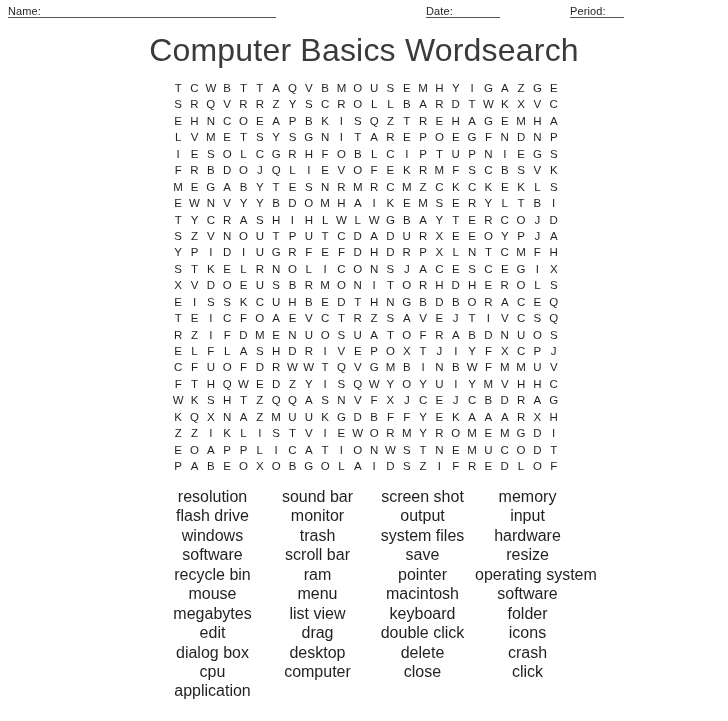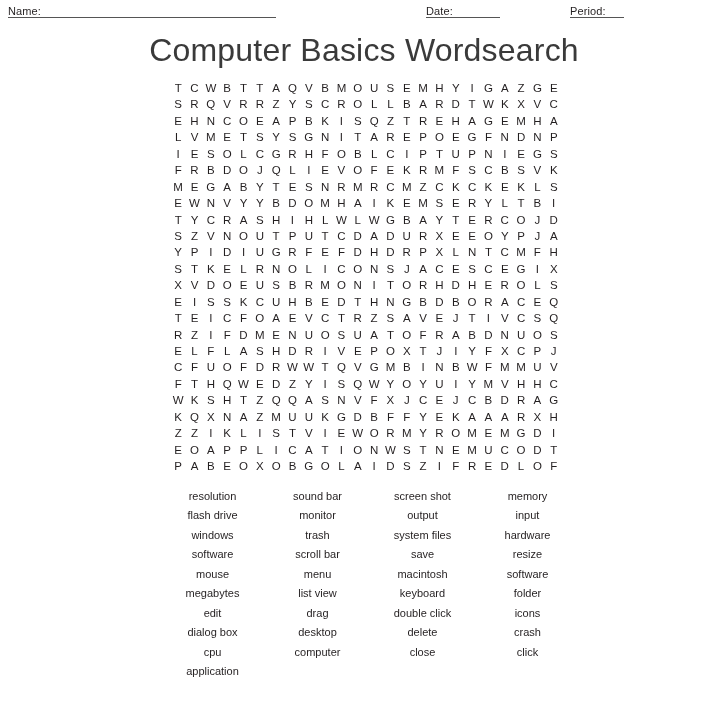--- a/index.html
+++ b/index.html
@@ -95,21 +95,21 @@
     width: 420px;
   }
   .word-row {
     display: flex;
     height: 19.45px;
     align-items: center;
   }
   .word-cell {
     flex: 0 0 25%;
     text-align: center;
-    font-size: 11px;
+    font-size: 16px;
     line-height: 19.45px;
     color: #231f20;
     white-space: nowrap;
   }
 </style>
 </head>
 <body>
 
 <div class="header">
   <div class="field field-name">
@@ -774,20 +774,26 @@
       <span class="word-cell">system files</span>
       <span class="word-cell">hardware</span>
     </div>
     <div class="word-row">
       <span class="word-cell">software</span>
       <span class="word-cell">scroll bar</span>
       <span class="word-cell">save</span>
       <span class="word-cell">resize</span>
     </div>
     <div class="word-row">
+      <span class="word-cell">recycle bin</span>
+      <span class="word-cell">ram</span>
+      <span class="word-cell">pointer</span>
+      <span class="word-cell">operating system</span>
+    </div>
+    <div class="word-row">
       <span class="word-cell">mouse</span>
       <span class="word-cell">menu</span>
       <span class="word-cell">macintosh</span>
       <span class="word-cell">software</span>
     </div>
     <div class="word-row">
       <span class="word-cell">megabytes</span>
       <span class="word-cell">list view</span>
       <span class="word-cell">keyboard</span>
       <span class="word-cell">folder</span>

